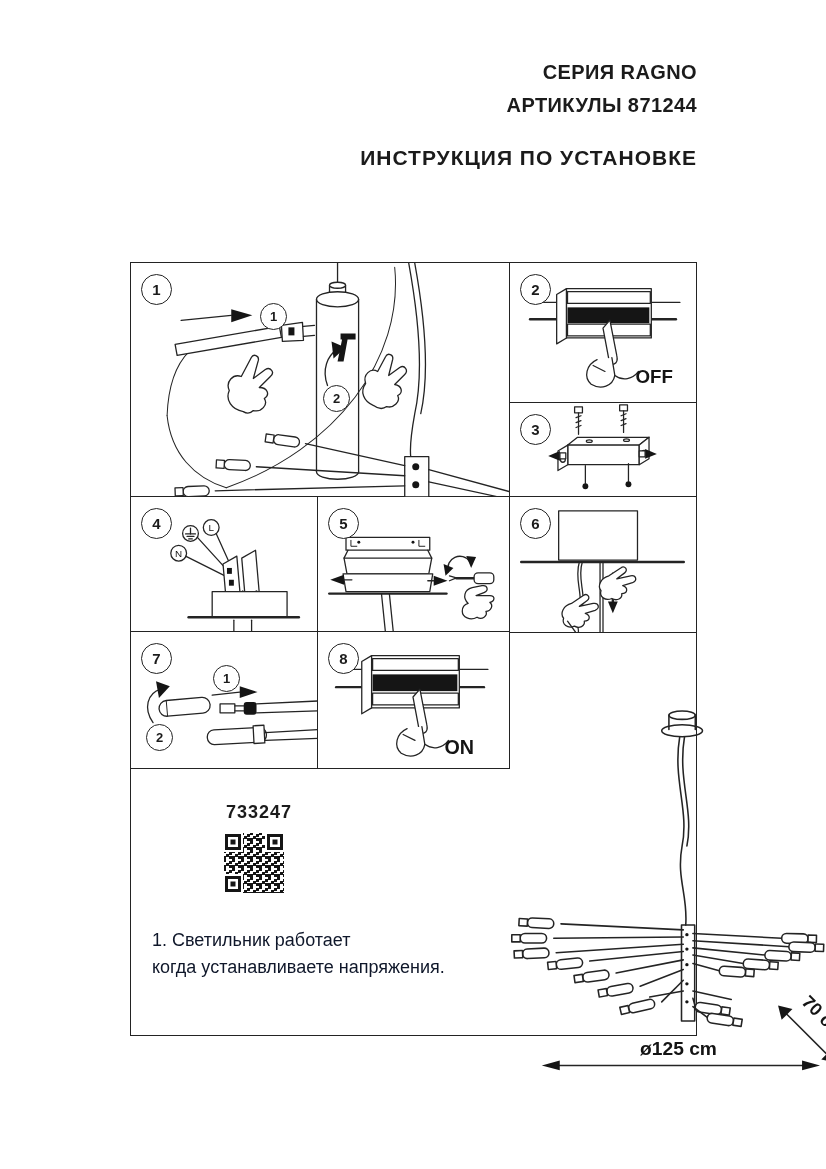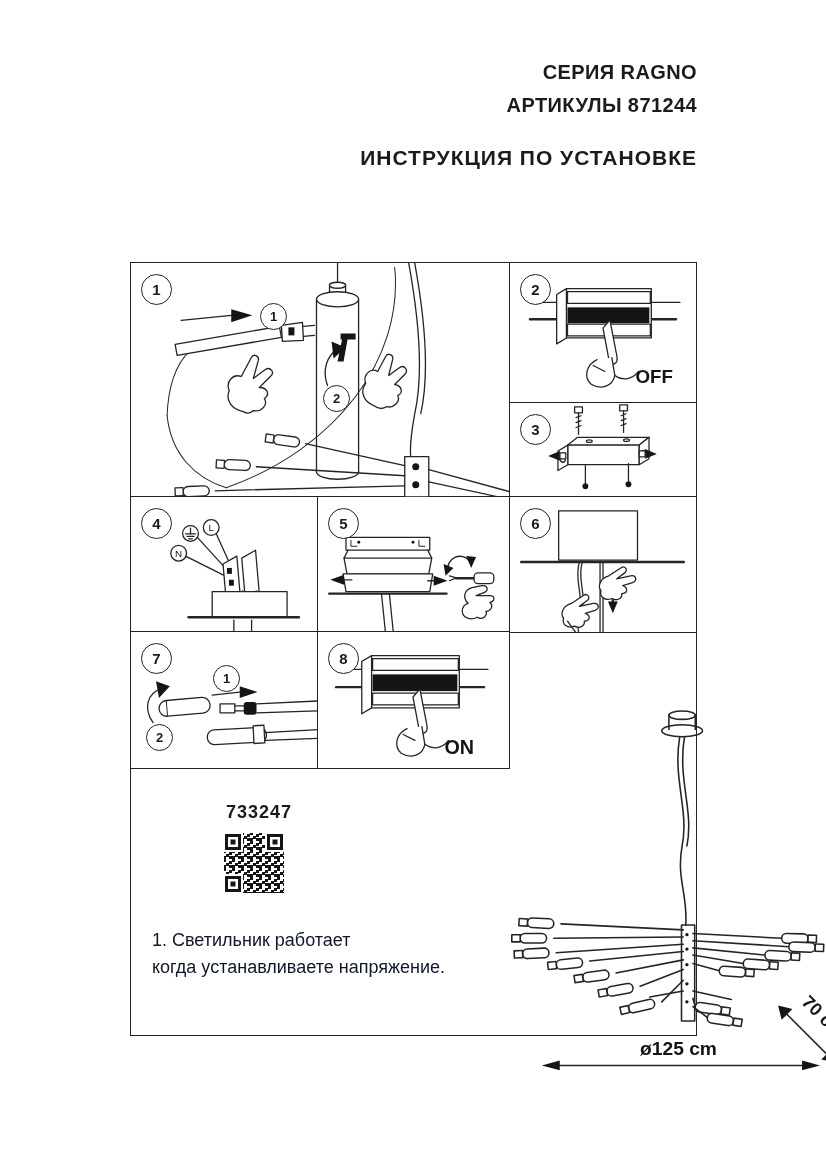--- a/index.html
+++ b/index.html
@@ -74,21 +74,21 @@
       <g>
         <rect x="1" y="42" width="19" height="19" fill="#fff"></rect>
           <rect x="2" y="44" width="16" height="16" fill="#151515"></rect>
         <rect x="5" y="47" width="10" height="10" fill="#fff"></rect>
           <rect x="7.5" y="49.5" width="5" height="5" fill="#151515"></rect>
       </g>
     </svg>
 
     <div class="notes">
       <div>1. Светильник работает</div>
-      <div>когда устанавливаете напряжение.</div>
+      <div>когда устанавливаете напряжения.</div>
     </div>
 
     <svg class="chand ill" width="278" height="336" viewBox="0 0 278 336">
 
       <g>
         <ellipse cx="127" cy="16" rx="11" ry="3.5"></ellipse>
         <path d="M116 16 v12 M138 16 v12"></path>
         <ellipse cx="127" cy="29" rx="17" ry="5"></ellipse>
       </g>
 

